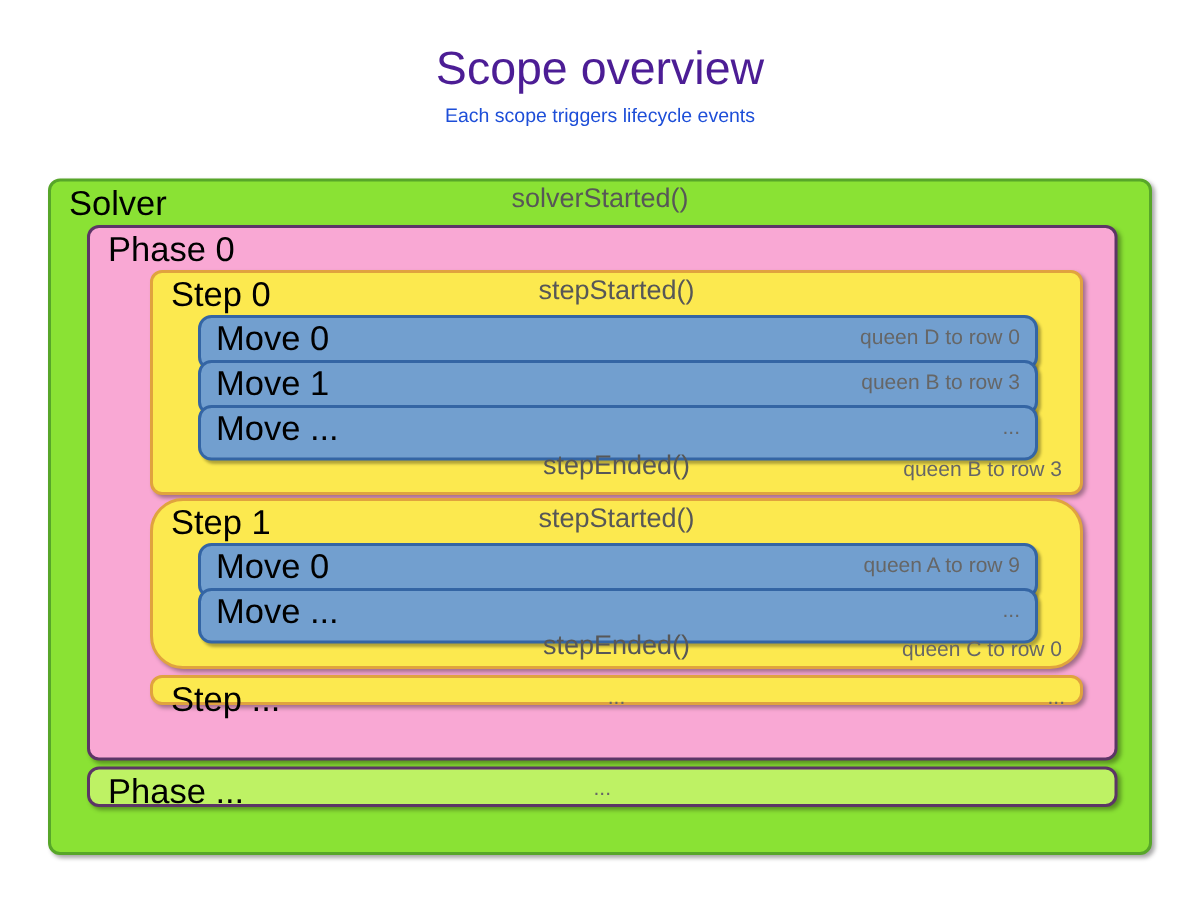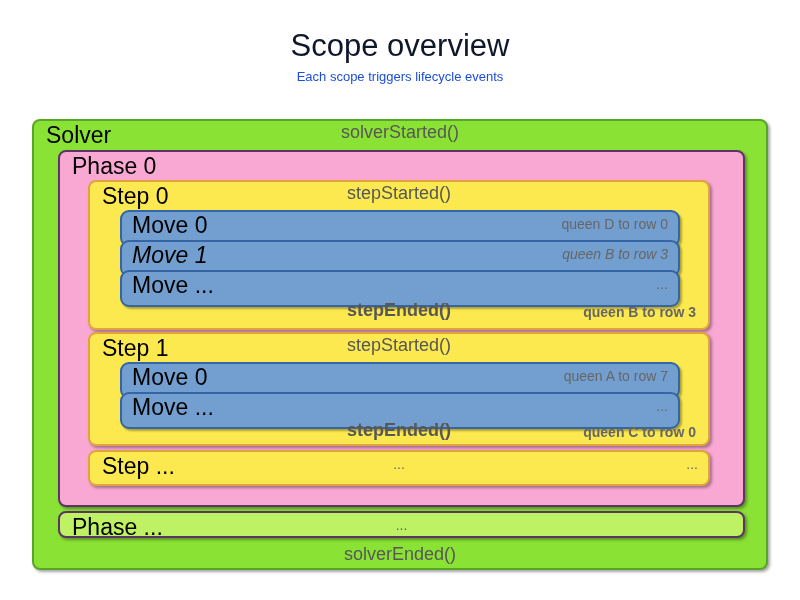--- a/index.html
+++ b/index.html
@@ -3,62 +3,62 @@
 <meta charset="utf-8">
 <style>
   html,body{margin:0;padding:0;}
   body{
     width:800px;height:600px;position:relative;background:#ffffff;
     font-family:"Liberation Sans","DejaVu Sans",sans-serif;
     overflow:hidden;
   }
   .title{
     position:absolute;left:0;top:28px;width:800px;text-align:center;
-    font-size:31px;color:#0f172a;
+    font-size:31px;color:#4c1d95;
   }
   .subtitle{
     position:absolute;left:0;top:69px;width:800px;text-align:center;
     font-size:13px;color:#1d4ed8;
   }
   .box{position:absolute;box-sizing:border-box;border-radius:8px;
        box-shadow:2px 2px 3px rgba(0,0,0,0.35);}
   .solver{
     left:32px;top:119px;width:736px;height:451px;
     background:#8ae234;border:2px solid #57a629;
   }
   .phase0{
     left:24px;top:29px;width:687px;height:357px;
     background:#f9a8d4;border:2px solid #5c3566;
   }
   .phase-more{
     left:24px;top:390px;width:687px;height:27px;
     background:#bef264;border:2px solid #5c3566;
   }
   .step{
-    background:#fce94f;border:2px solid #e0a33e;
+    background:#fce94f;border:2px solid #e0a33e;margin-left:12px;
   }
   .step0{left:28px;top:28px;width:622px;height:150px;}
-  .step1{left:28px;top:180px;width:622px;height:114px;}
-  .step-more{left:28px;top:298px;width:622px;height:36px;}
+  .step1{left:28px;top:180px;width:622px;height:114px;border-radius:22px;}
+  .step-more{left:28px;top:298px;width:622px;height:20px;}
   .move{
     position:absolute;box-sizing:border-box;left:30px;width:560px;height:37px;
     background:#729fcf;border:2px solid #3465a4;border-radius:9px;
     box-shadow:2px 2px 2px rgba(0,0,0,0.3);
   }
   .hdr{
     position:absolute;left:12px;top:1px;font-size:23px;color:#000;white-space:nowrap;
   }
   .event{
     position:absolute;left:0;right:0;top:1px;text-align:center;
     font-size:18px;color:#575757;white-space:nowrap;
   }
   .detail{
     position:absolute;right:12px;font-size:14px;color:#666;white-space:nowrap;
   }
-  .row{position:absolute;left:0;right:0;height:26px;font-weight:bold;}
+  .row{position:absolute;left:0;right:0;height:26px;}
   .move .hdr{left:10px;top:0;}
   .move .detail{top:4px;right:10px;}
 </style>
 </head>
 <body>
 
 <div class="title">Scope overview</div>
 <div class="subtitle">Each scope triggers lifecycle events</div>
 
 <div class="box solver">
@@ -69,42 +69,42 @@
     <div class="hdr">Phase 0</div>
 
     <div class="box step step0">
       <div class="hdr">Step 0</div>
       <div class="event" style="top:1px;">stepStarted()</div>
 
       <div class="move" style="top:28px;">
         <div class="hdr">Move 0</div>
         <div class="detail">queen D to row 0</div>
       </div>
-      <div class="move" style="top:58px;font-style:italic;">
+      <div class="move" style="top:58px;">
         <div class="hdr">Move 1</div>
         <div class="detail">queen B to row 3</div>
       </div>
       <div class="move" style="top:88px;">
         <div class="hdr">Move ...</div>
         <div class="detail">...</div>
       </div>
 
       <div class="row" style="top:118px;">
         <div class="event" style="top:0;">stepEnded()</div>
         <div class="detail" style="top:4px;">queen B to row 3</div>
       </div>
     </div>
 
     <div class="box step step1">
       <div class="hdr">Step 1</div>
       <div class="event" style="top:1px;">stepStarted()</div>
 
       <div class="move" style="top:28px;">
         <div class="hdr">Move 0</div>
-        <div class="detail">queen A to row 7</div>
+        <div class="detail">queen A to row 9</div>
       </div>
       <div class="move" style="top:58px;">
         <div class="hdr">Move ...</div>
         <div class="detail">...</div>
       </div>
 
       <div class="row" style="top:86px;">
         <div class="event" style="top:0;">stepEnded()</div>
         <div class="detail" style="top:4px;">queen C to row 0</div>
       </div>
@@ -116,14 +116,13 @@
       <div class="detail" style="top:4px;right:10px;">...</div>
     </div>
 
   </div>
 
   <div class="box phase-more">
     <div class="hdr">Phase ...</div>
     <div class="event" style="top:4px;font-size:14px;color:#666;">...</div>
   </div>
 
-  <div class="event" style="top:auto;bottom:3px;">solverEnded()</div>
 </div>
 
 </body></html>

